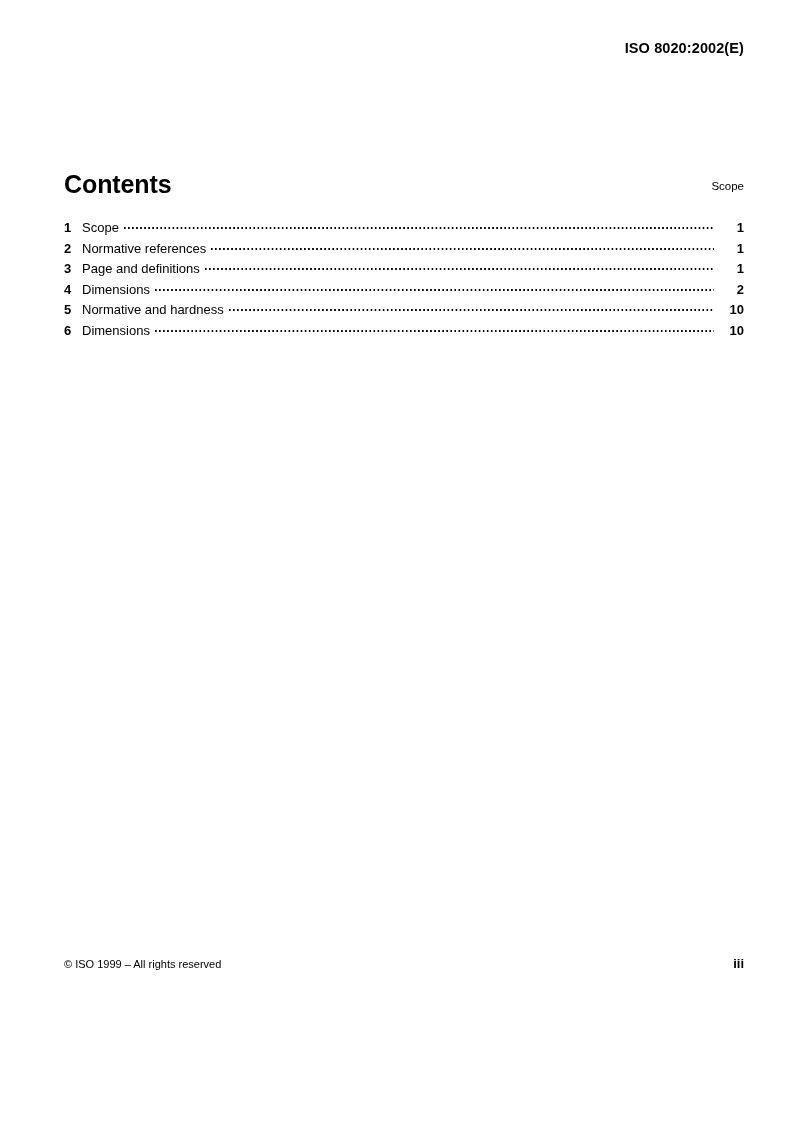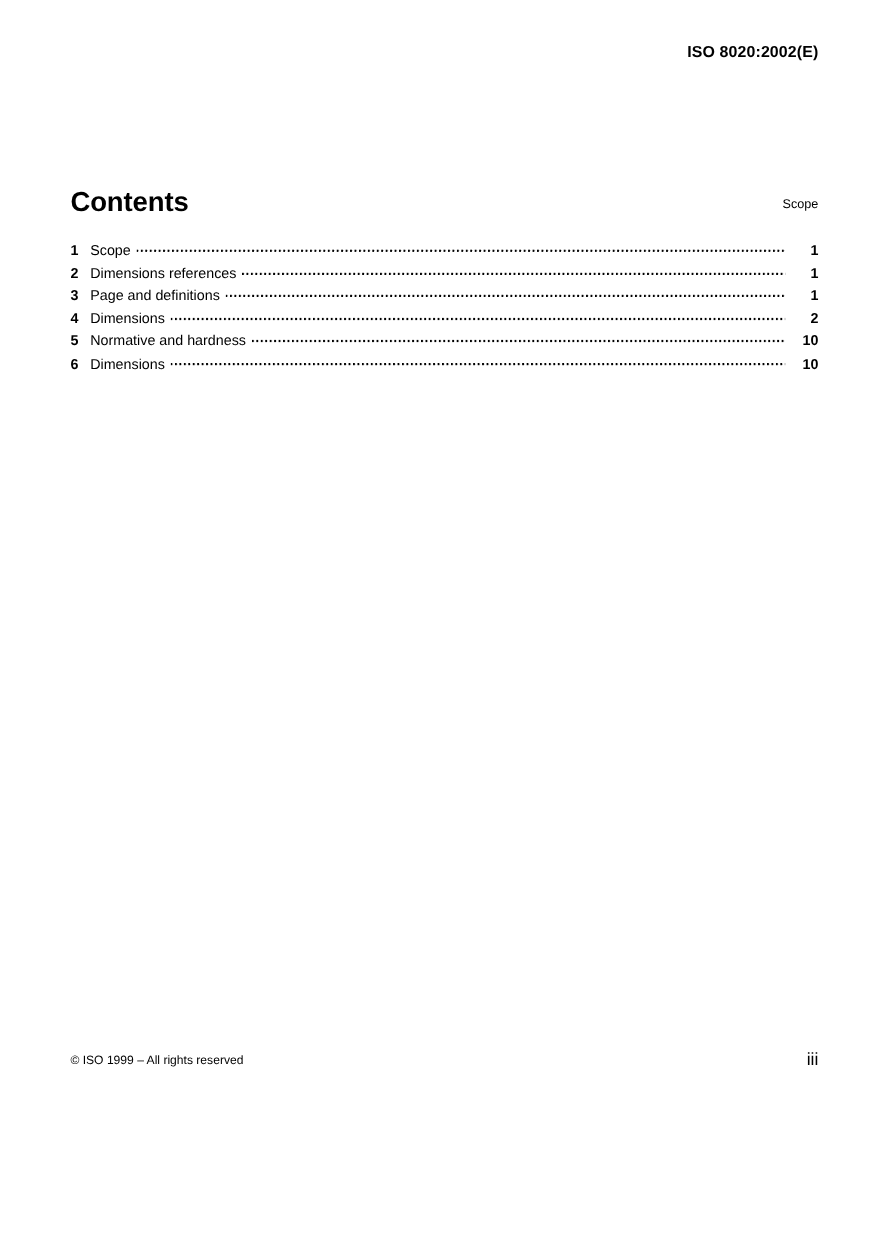--- a/index.html
+++ b/index.html
@@ -128,22 +128,22 @@
     position: absolute;
     left: 0;
     top: 0;
     font-size: 11px;
     line-height: 16px;
   }
   .footer-right {
     position: absolute;
     right: 0;
     top: 0;
-    font-size: 16px;
-    font-weight: normal;
+    font-size: 13px;
+    font-weight: bold;
     line-height: 16px;
   }
 </style>
 </head>
 <body>
 
 <div class="page">
 
   <div class="doc-header">ISO 8020:2002(E)</div>
 
@@ -156,21 +156,21 @@
 
     <div class="toc-entry">
       <span class="toc-num">1</span>
       <span class="toc-label">Scope</span>
       <span class="toc-dots"></span>
       <span class="toc-page">1</span>
     </div>
 
     <div class="toc-entry">
       <span class="toc-num">2</span>
-      <span class="toc-label">Dimensions references</span>
+      <span class="toc-label">Normative references</span>
       <span class="toc-dots"></span>
       <span class="toc-page">1</span>
     </div>
 
     <div class="toc-entry">
       <span class="toc-num">3</span>
       <span class="toc-label">Page and definitions</span>
       <span class="toc-dots"></span>
       <span class="toc-page">1</span>
     </div>

